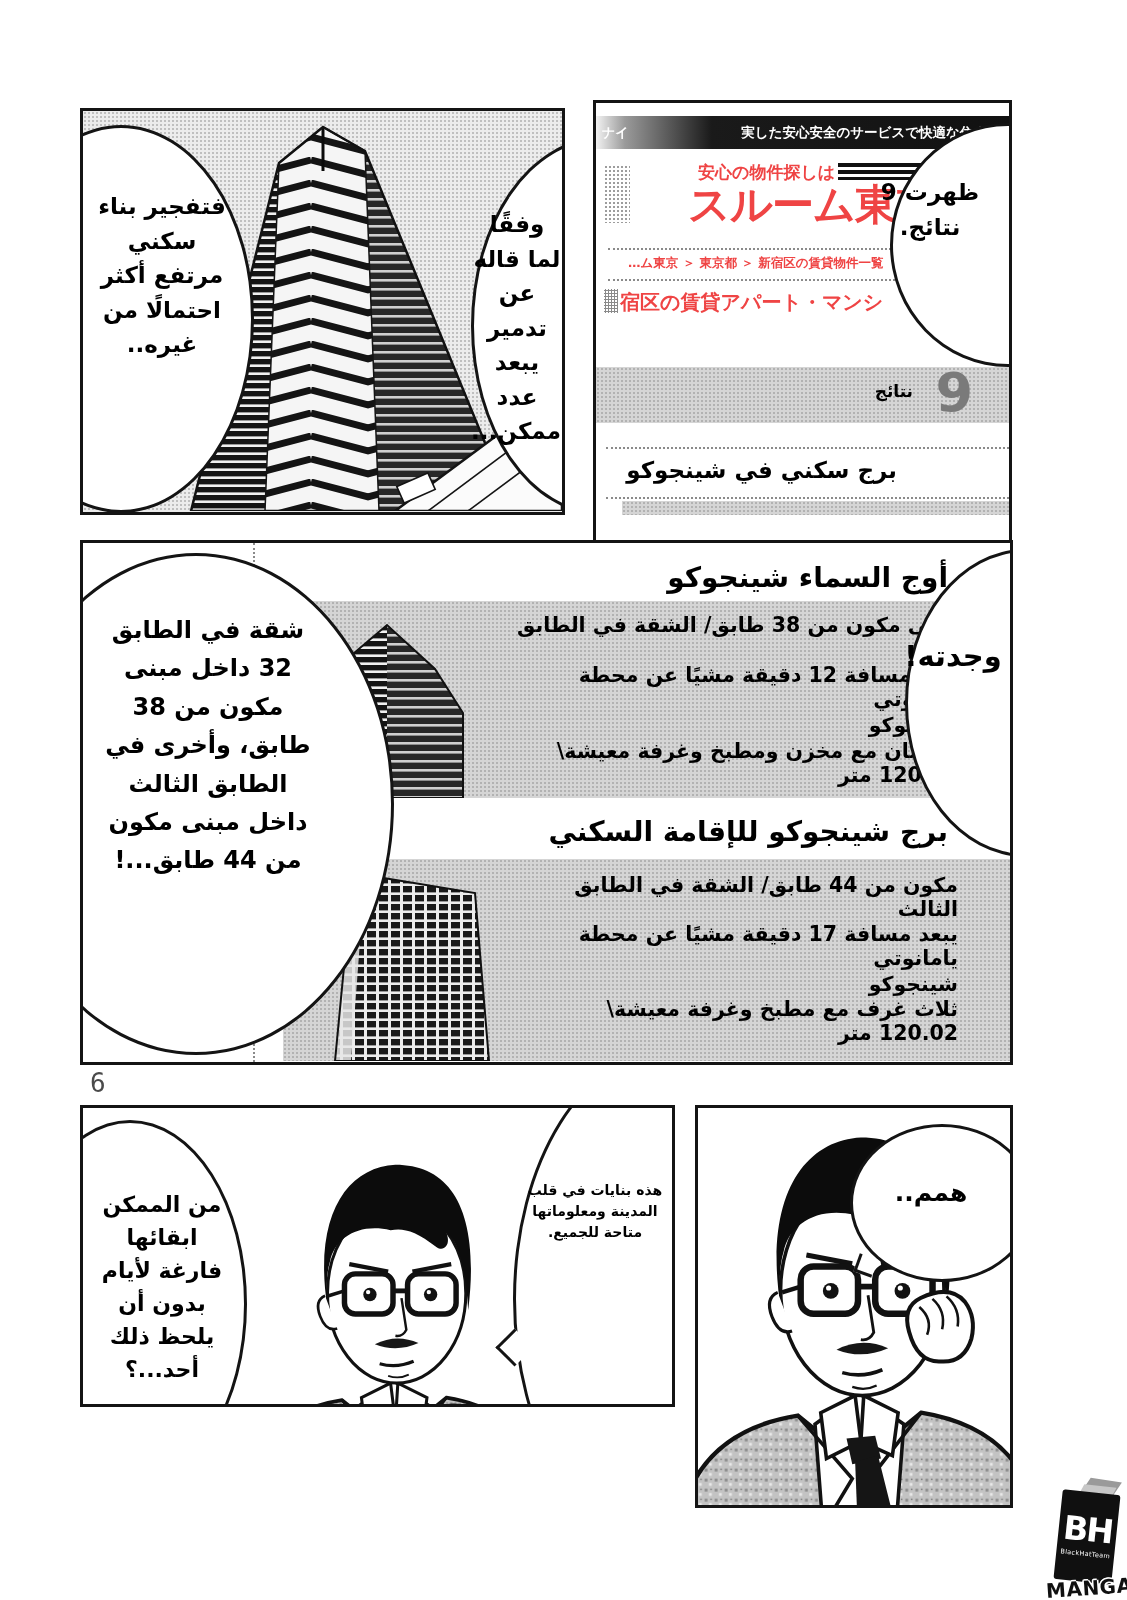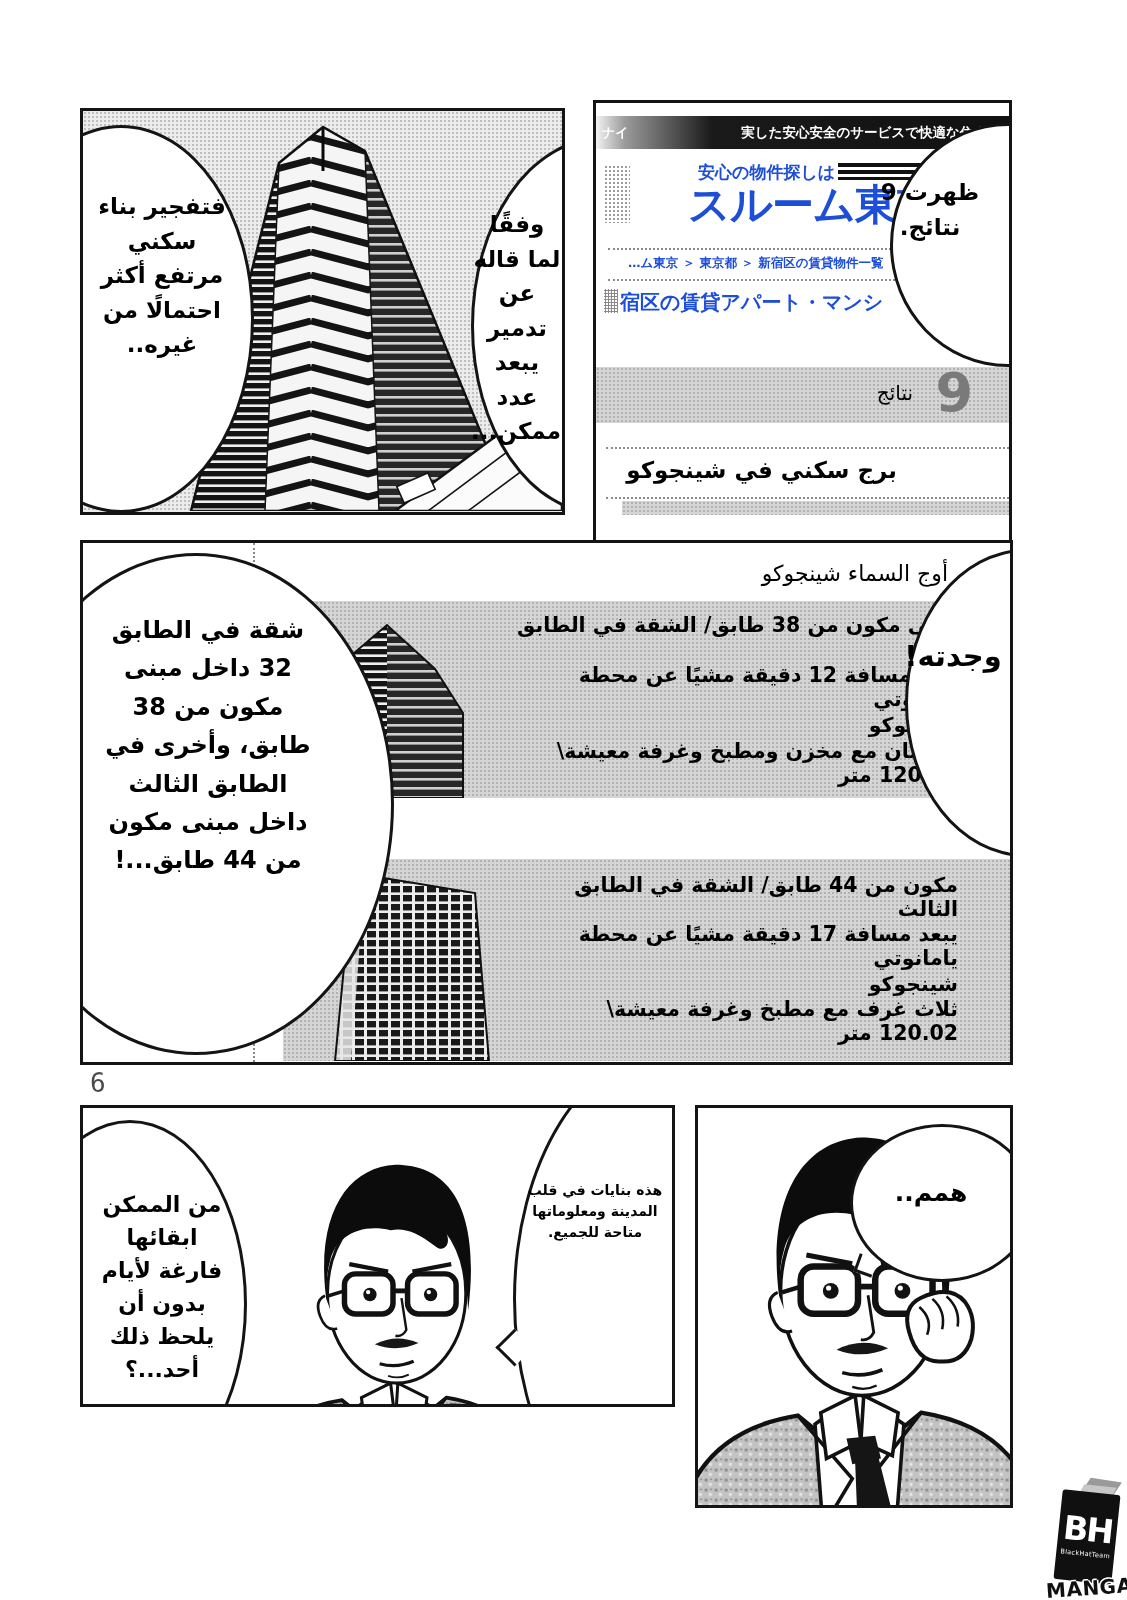--- a/index.html
+++ b/index.html
@@ -5,25 +5,25 @@
   html,body{margin:0;padding:0;background:#fff;}
   .page{position:relative;width:1127px;height:1600px;background:#fff;overflow:hidden;
         font-family:"DejaVu Sans", sans-serif;color:#000;}
   .panel{position:absolute;background:#fff;border:3.5px solid #141414;overflow:hidden;box-sizing:border-box;}
   .halftone-sky{background-color:#ececec;background-image:radial-gradient(circle,#bfbfbf 0.8px,transparent 0.95px);background-size:4px 4px;}
   .halftone-gray{background-color:#d5d5d5;background-image:radial-gradient(circle,#b2b2b2 0.9px,transparent 1.05px);background-size:4px 4px;}
   .bubble{position:absolute;background:#fff;border:3.5px solid #141414;border-radius:50%;z-index:4;}
   .btxt{position:absolute;font-weight:bold;text-align:center;direction:rtl;line-height:1.5;z-index:6;color:#000;}
   .dotted-h{position:absolute;border-top:2px dotted #8a8a8a;height:0;}
   .dotted-v{position:absolute;border-left:2px dotted #8a8a8a;width:0;}
-  .jp{font-weight:bold;color:#1d4ed8;}
+  .jp{font-weight:bold;color:#ef4444;}
   svg{position:absolute;}
   .listing-lines{position:absolute;display:flex;flex-direction:column;justify-content:space-between;
       direction:rtl;text-align:right;font-weight:bold;font-size:20.5px;z-index:3;}
-  .listing-title{position:absolute;direction:rtl;font-weight:400;font-size:22px;z-index:3;letter-spacing:-0.5px;}
+  .listing-title{position:absolute;direction:rtl;font-weight:700;font-size:28px;z-index:3;letter-spacing:-0.5px;}
   .tail{position:absolute;background:#fff;z-index:5;}
   .panel-br .fist{transform:translate(-30px,-52px) rotate(-10deg);}
   .pagenum{position:absolute;font-size:26px;color:#4a4a4a;font-family:"DejaVu Sans Mono",monospace;}
   
   .bh{position:absolute;left:1048px;top:1480px;width:79px;height:120px;z-index:9;}
   .bh .pg1{position:absolute;left:34px;top:0;width:34px;height:22px;background:#9a9a9a;transform:skewX(-28deg) rotate(8deg);}
   .bh .pg2{position:absolute;left:30px;top:6px;width:34px;height:20px;background:#c7c7c7;transform:skewX(-24deg) rotate(6deg);}
   .bh .book{position:absolute;left:10px;top:12px;width:58px;height:90px;background:#101010;border-radius:3px;
       transform:rotate(6deg);display:flex;flex-direction:column;align-items:center;justify-content:center;}
   .bh .book .ini{color:#fff;font-size:33px;font-weight:900;line-height:0.85;letter-spacing:-2px;font-family:"DejaVu Sans",sans-serif;}
@@ -97,21 +97,21 @@
     <div style="position:absolute;left:242px;top:60px;width:86px;height:17px;background:repeating-linear-gradient(#111 0 4px,transparent 4px 7px);"></div>
     <span class="jp" style="position:absolute;left:92px;top:74px;font-size:42px;font-weight:900;letter-spacing:-1px;">スルーム東京</span>
     <div class="dotted-h" style="left:12px;right:14px;top:145px;"></div>
     <span class="jp" style="position:absolute;left:32px;top:152px;font-size:12.5px;">…ム東京 ＞ 東京都 ＞ 新宿区の賃貸物件一覧</span>
     <div class="dotted-h" style="left:12px;right:14px;top:176px;"></div>
     <span style="position:absolute;left:8px;top:186px;width:14px;height:24px;background-image:radial-gradient(circle,#8a8a8a 1px,transparent 1.2px);background-size:3px 3px;"></span>
     <span class="jp" style="position:absolute;left:24px;top:186px;font-size:20px;">宿区の賃貸アパート・マンシ</span>
 
     <div class="halftone-gray" style="position:absolute;left:0;top:264px;right:0;height:56px;">
       <span style="position:absolute;right:36px;top:-6px;font-size:54px;font-weight:900;color:#7a7a7a;font-family:'DejaVu Sans',sans-serif;">9</span>
-      <span style="position:absolute;right:96px;top:14px;font-size:20px;font-weight:normal;direction:rtl;">نتائج</span>
+      <span style="position:absolute;right:96px;top:14px;font-size:17px;font-weight:bold;direction:rtl;">نتائج</span>
     </div>
 
     <div style="position:absolute;left:10px;top:344px;right:0;height:48px;border-top:2px dotted #8a8a8a;border-bottom:2px dotted #8a8a8a;">
       <span style="position:absolute;right:112px;top:8px;font-size:23px;font-weight:bold;direction:rtl;">برج سكني في شينجوكو</span>
     </div>
     <div class="halftone-gray" style="position:absolute;left:26px;top:398px;right:0;height:14px;"></div>
 
     <div class="bubble" style="left:294px;top:20px;width:230px;height:238px;"></div>
     <div class="btxt" style="right:27px;top:72px;width:104px;font-size:23px;">ظهرت 9 نتائج.</div>
   </div>
@@ -127,20 +127,21 @@
       <polygon points="18,197 64,58 104,24 152,68 180,112 180,197" fill="none" stroke="#111" stroke-width="2"></polygon>
       <polygon points="6,188 40,170 54,197 14,197" fill="#f6f6f6" stroke="#222" stroke-width="1.5"></polygon>
     </svg>
     <div class="listing-lines" style="left:425px;top:70px;right:52px;height:174px;">
       <div>مبنى مكون من 38 طابق/ الشقة في الطابق 32</div>
       <div>يبعد مسافة 12 دقيقة مشيًا عن محطة يامانوتي</div>
       <div>شينجوكو</div>
       <div>غرفتان مع مخزن ومطبخ وغرفة معيشة\ 120.08 متر</div>
     </div>
 
+    <div class="listing-title" style="right:62px;top:272px;">برج شينجوكو للإقامة السكني</div>
     <div class="halftone-gray" style="position:absolute;left:200px;top:316px;right:0;height:202px;"></div>
     <svg viewBox="0 0 240 202" style="left:200px;top:316px;width:240px;height:202px;z-index:3;">
       <polygon points="52,202 70,14 192,34 206,202" fill="url(#gridw)"></polygon>
       <polygon points="52,202 70,14 82,16 68,202" fill="#e6e6e6" opacity="0.85"></polygon>
       <polygon points="52,202 70,14 192,34 206,202" fill="none" stroke="#111" stroke-width="2"></polygon>
     </svg>
     <div class="listing-lines" style="left:445px;top:330px;right:52px;height:172px;">
       <div>مكون من 44 طابق/ الشقة في الطابق الثالث</div>
       <div>يبعد مسافة 17 دقيقة مشيًا عن محطة يامانوتي</div>
       <div>شينجوكو</div>

